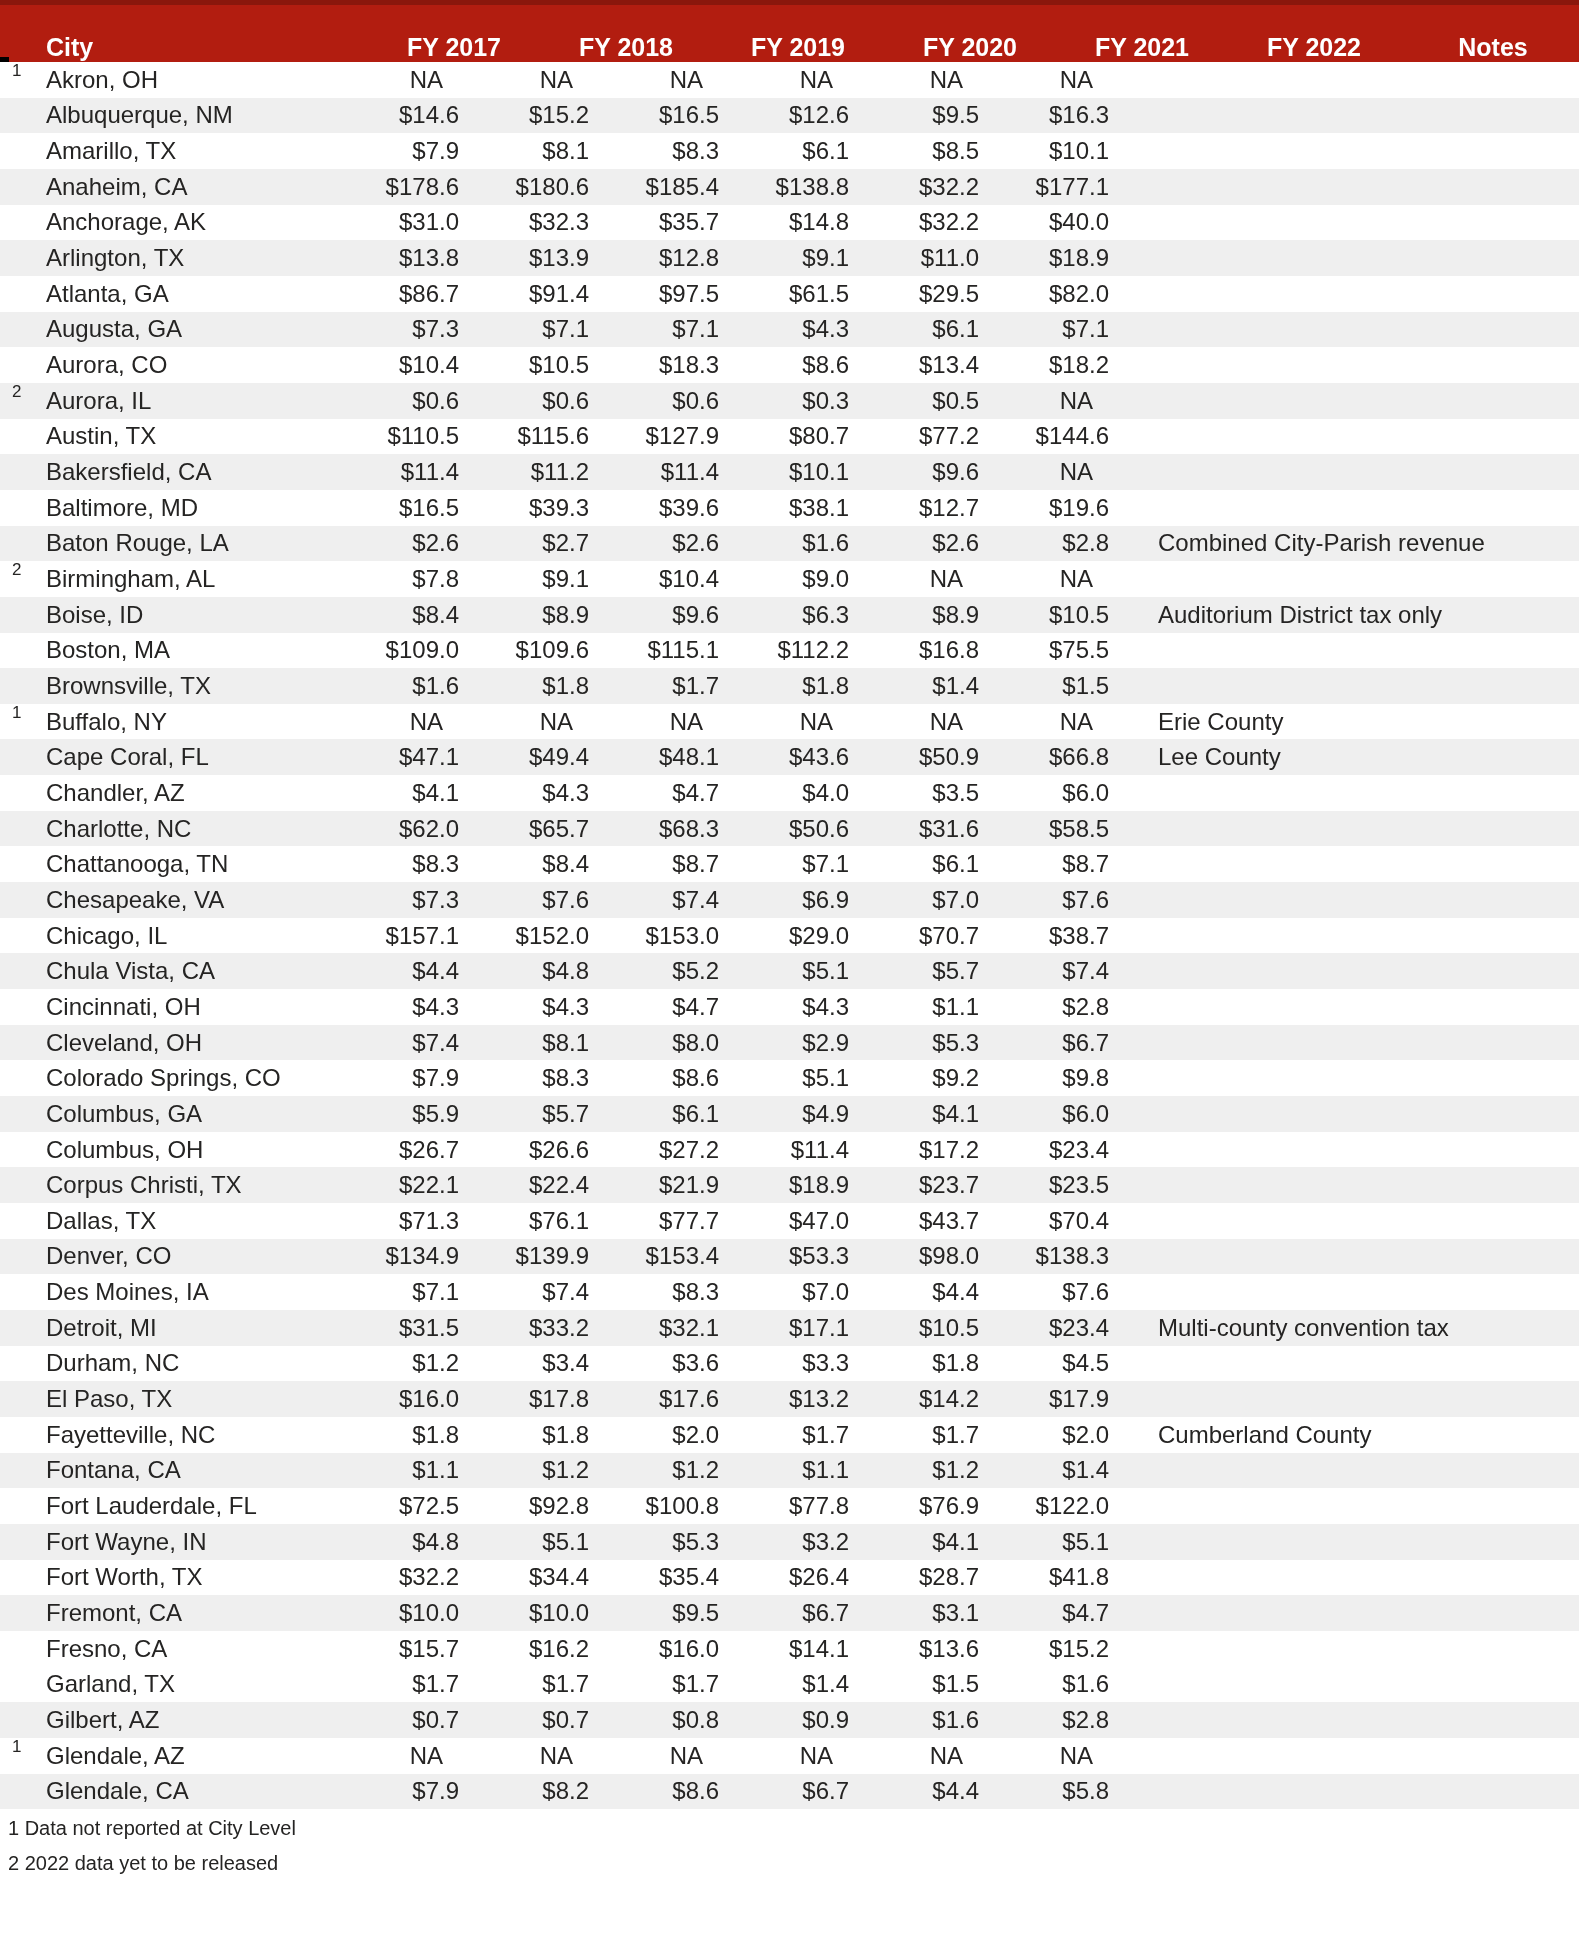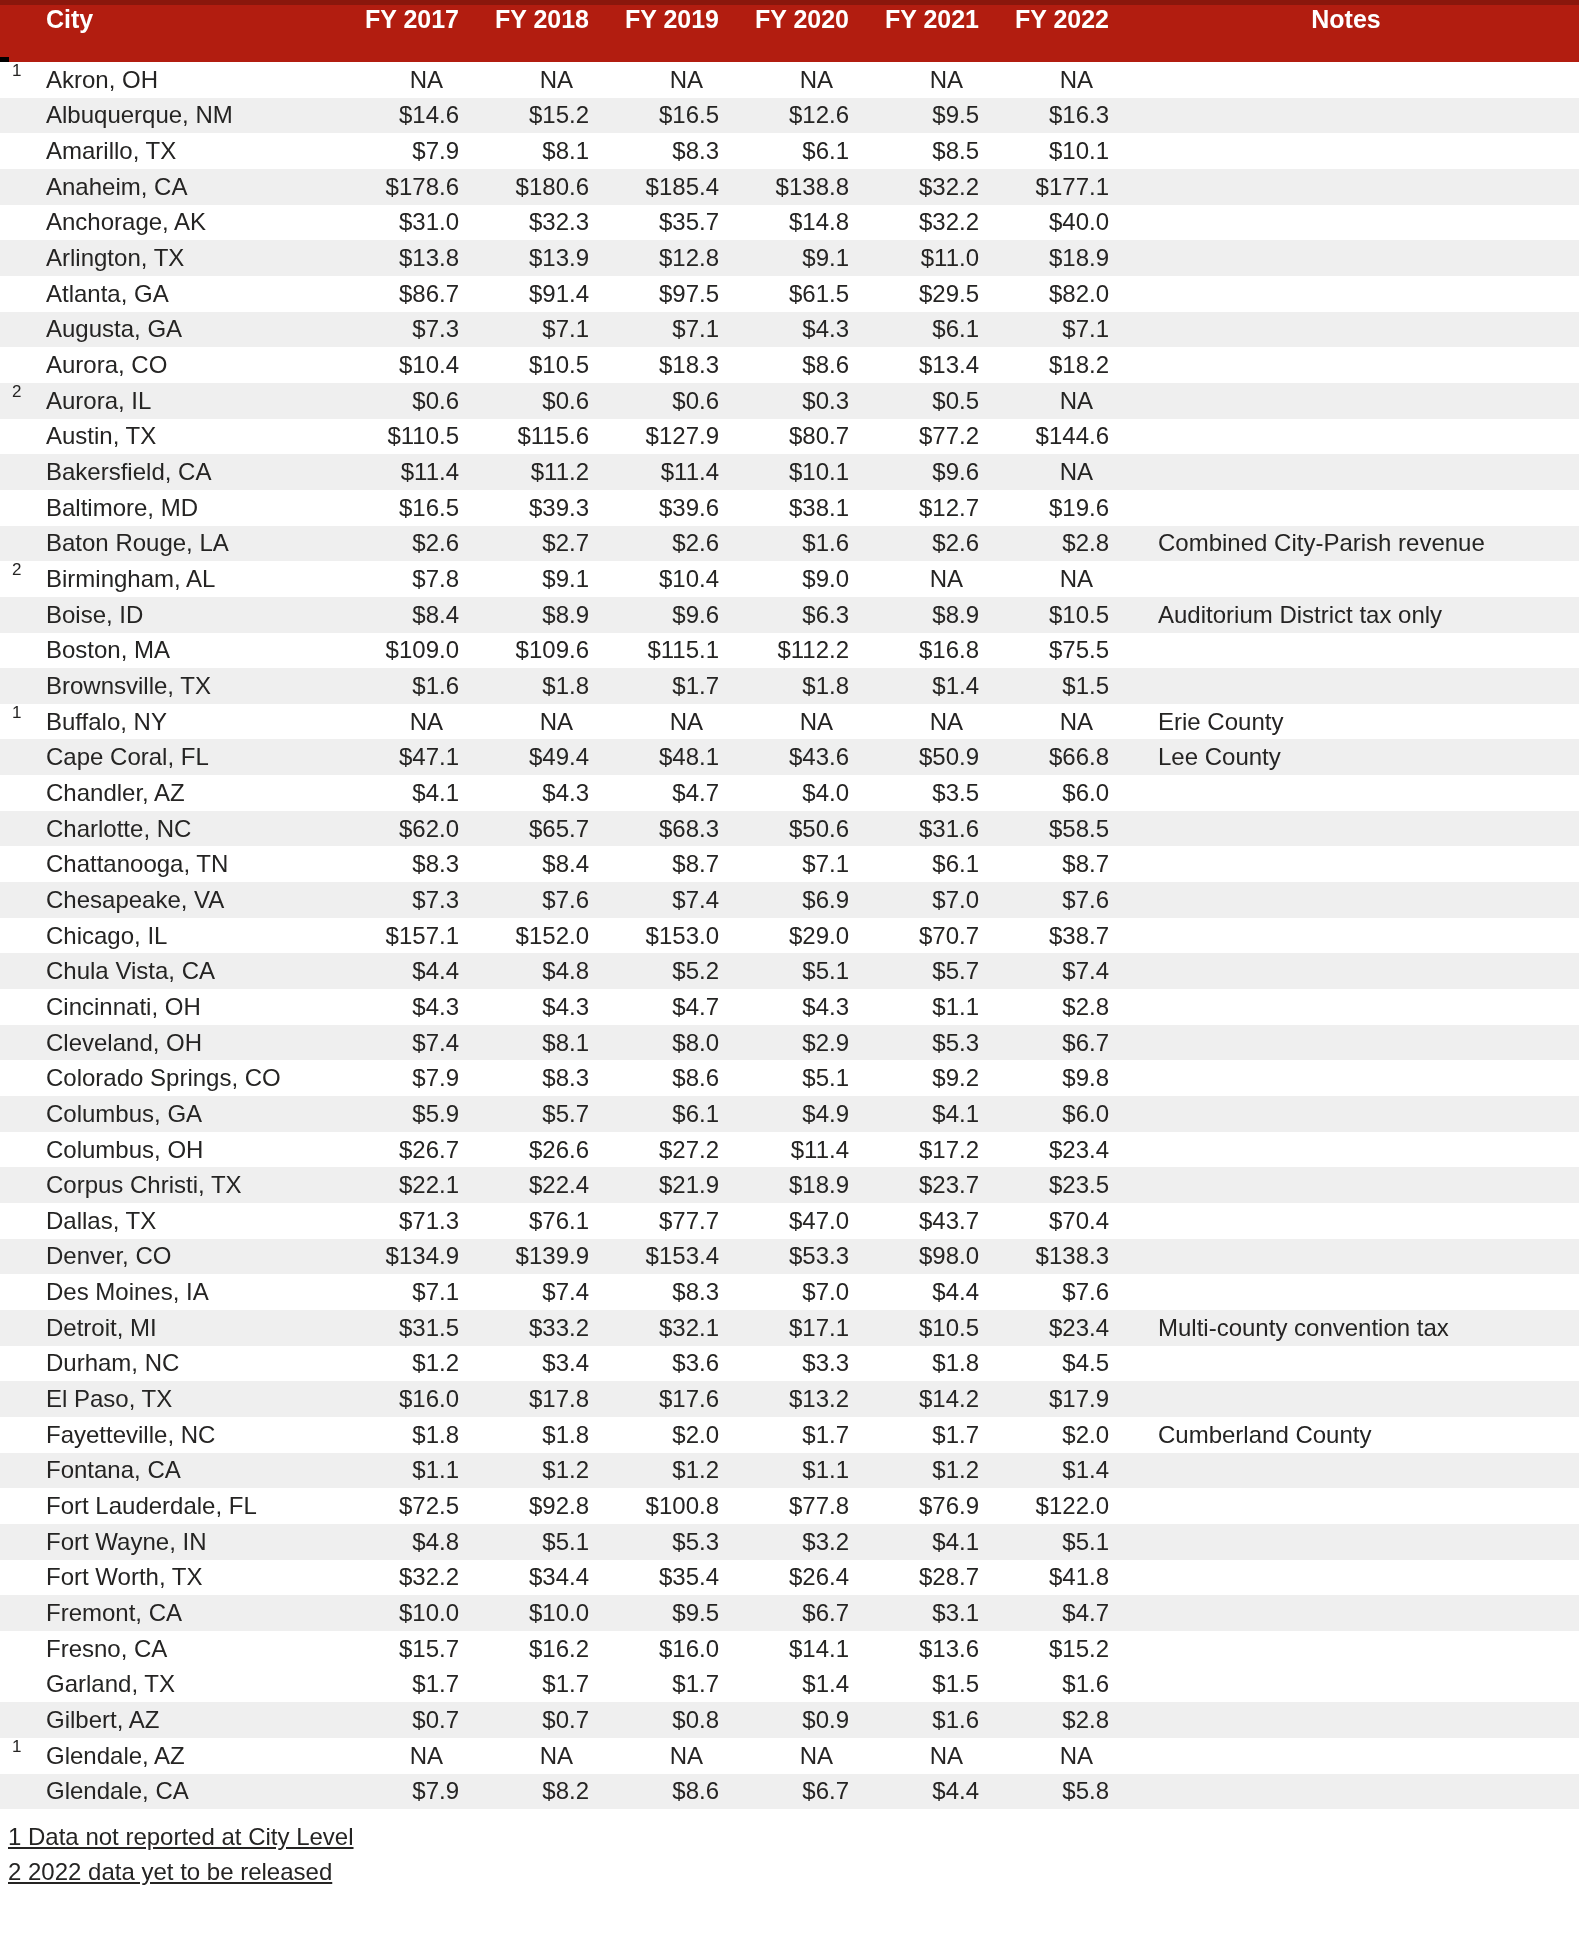--- a/index.html
+++ b/index.html
@@ -14,28 +14,29 @@
     width:1579px;height:1955px;
     background:#FFFFFF;
     font-family:"Liberation Sans", sans-serif;
     color:var(--text);
     position:relative;
     overflow:hidden;
   }
   .table{width:1579px;}
   .hdr{
     display:flex;
-    align-items:flex-start;
+    align-items:flex-end;
     height:62px;
     box-sizing:border-box;
     background:var(--header-bg);
     border-top:5px solid var(--header-top);
     color:var(--header-text);
     font-weight:bold;
     font-size:25px;
+    gap:42px;
   }
   .cell{box-sizing:border-box;}
   .col-city{width:333px;padding-left:46px;text-align:left;}
   .col-val{width:130px;text-align:right;padding-right:4px;}
   .col-note{flex:1;padding-left:45px;text-align:left;}
   .hdr .col-note{text-align:center;padding-left:0;}
   .rows{}
   .row{
     display:flex;
     align-items:center;
@@ -53,24 +54,23 @@
     line-height:17px;
   }
   .corner-tick{
     position:absolute;
     left:0;top:57px;
     width:9px;height:5px;
     background:#000;
   }
   .footnotes{
     padding-left:8px;
-    padding-top:10px;
-    font-size:24px;
+    padding-top:2px;
+    font-size:20px;
     line-height:35px;
-    text-decoration:underline;
   }
 </style>
 </head>
 <body>
 
 <div class="table">
   <div class="hdr">
     <div class="cell col-city">City</div>
     <div class="cell col-val">FY 2017</div>
     <div class="cell col-val">FY 2018</div>

